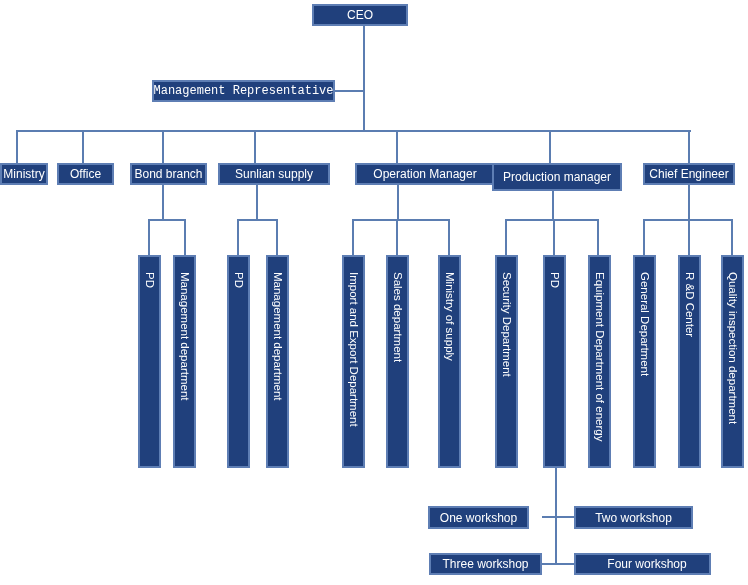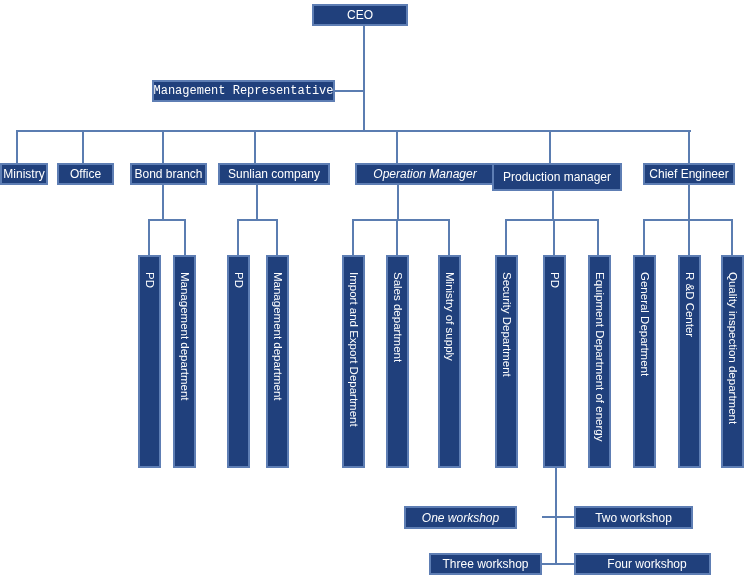--- a/index.html
+++ b/index.html
@@ -103,23 +103,23 @@
   <div class="box h" style="left:0px;top:163px;width:48px;height:22px;">
     <span class="label">Ministry</span>
   </div>
   <div class="box h" style="left:57px;top:163px;width:57px;height:22px;">
     <span class="label">Office</span>
   </div>
   <div class="box h" style="left:130px;top:163px;width:77px;height:22px;">
     <span class="label">Bond branch</span>
   </div>
   <div class="box h" style="left:218px;top:163px;width:112px;height:22px;">
-    <span class="label">Sunlian company</span>
+    <span class="label">Sunlian supply</span>
   </div>
-  <div class="box h" style="left:355px;top:163px;width:140px;height:22px;font-style:italic;">
+  <div class="box h" style="left:355px;top:163px;width:140px;height:22px;">
     <span class="label">Operation Manager</span>
   </div>
   <div class="box h" style="left:492px;top:163px;width:130px;height:28px;">
     <span class="label">Production manager</span>
   </div>
   <div class="box h" style="left:643px;top:163px;width:92px;height:22px;text-align:center;">
     <span class="label">Chief Engineer</span>
   </div>
 
   <div class="box v" style="left:138px;top:255px;width:23px;height:213px;">
@@ -155,21 +155,21 @@
   <div class="box v" style="left:633px;top:255px;width:23px;height:213px;">
     <span class="label">General Department</span>
   </div>
   <div class="box v" style="left:678px;top:255px;width:23px;height:213px;">
     <span class="label">R &amp;D Center</span>
   </div>
   <div class="box v" style="left:721px;top:255px;width:23px;height:213px;">
     <span class="label">Quality inspection department</span>
   </div>
 
-  <div class="box h" style="left:404px;top:506px;width:113px;height:23px;font-style:italic;">
+  <div class="box h" style="left:428px;top:506px;width:101px;height:23px;">
     <span class="label">One workshop</span>
   </div>
   <div class="box h" style="left:574px;top:506px;width:119px;height:23px;">
     <span class="label">Two workshop</span>
   </div>
   <div class="box h" style="left:429px;top:553px;width:113px;height:22px;">
     <span class="label">Three workshop</span>
   </div>
   <div class="box h" style="left:574px;top:553px;width:137px;height:22px;padding-left:9px;">
     <span class="label">Four workshop</span>

